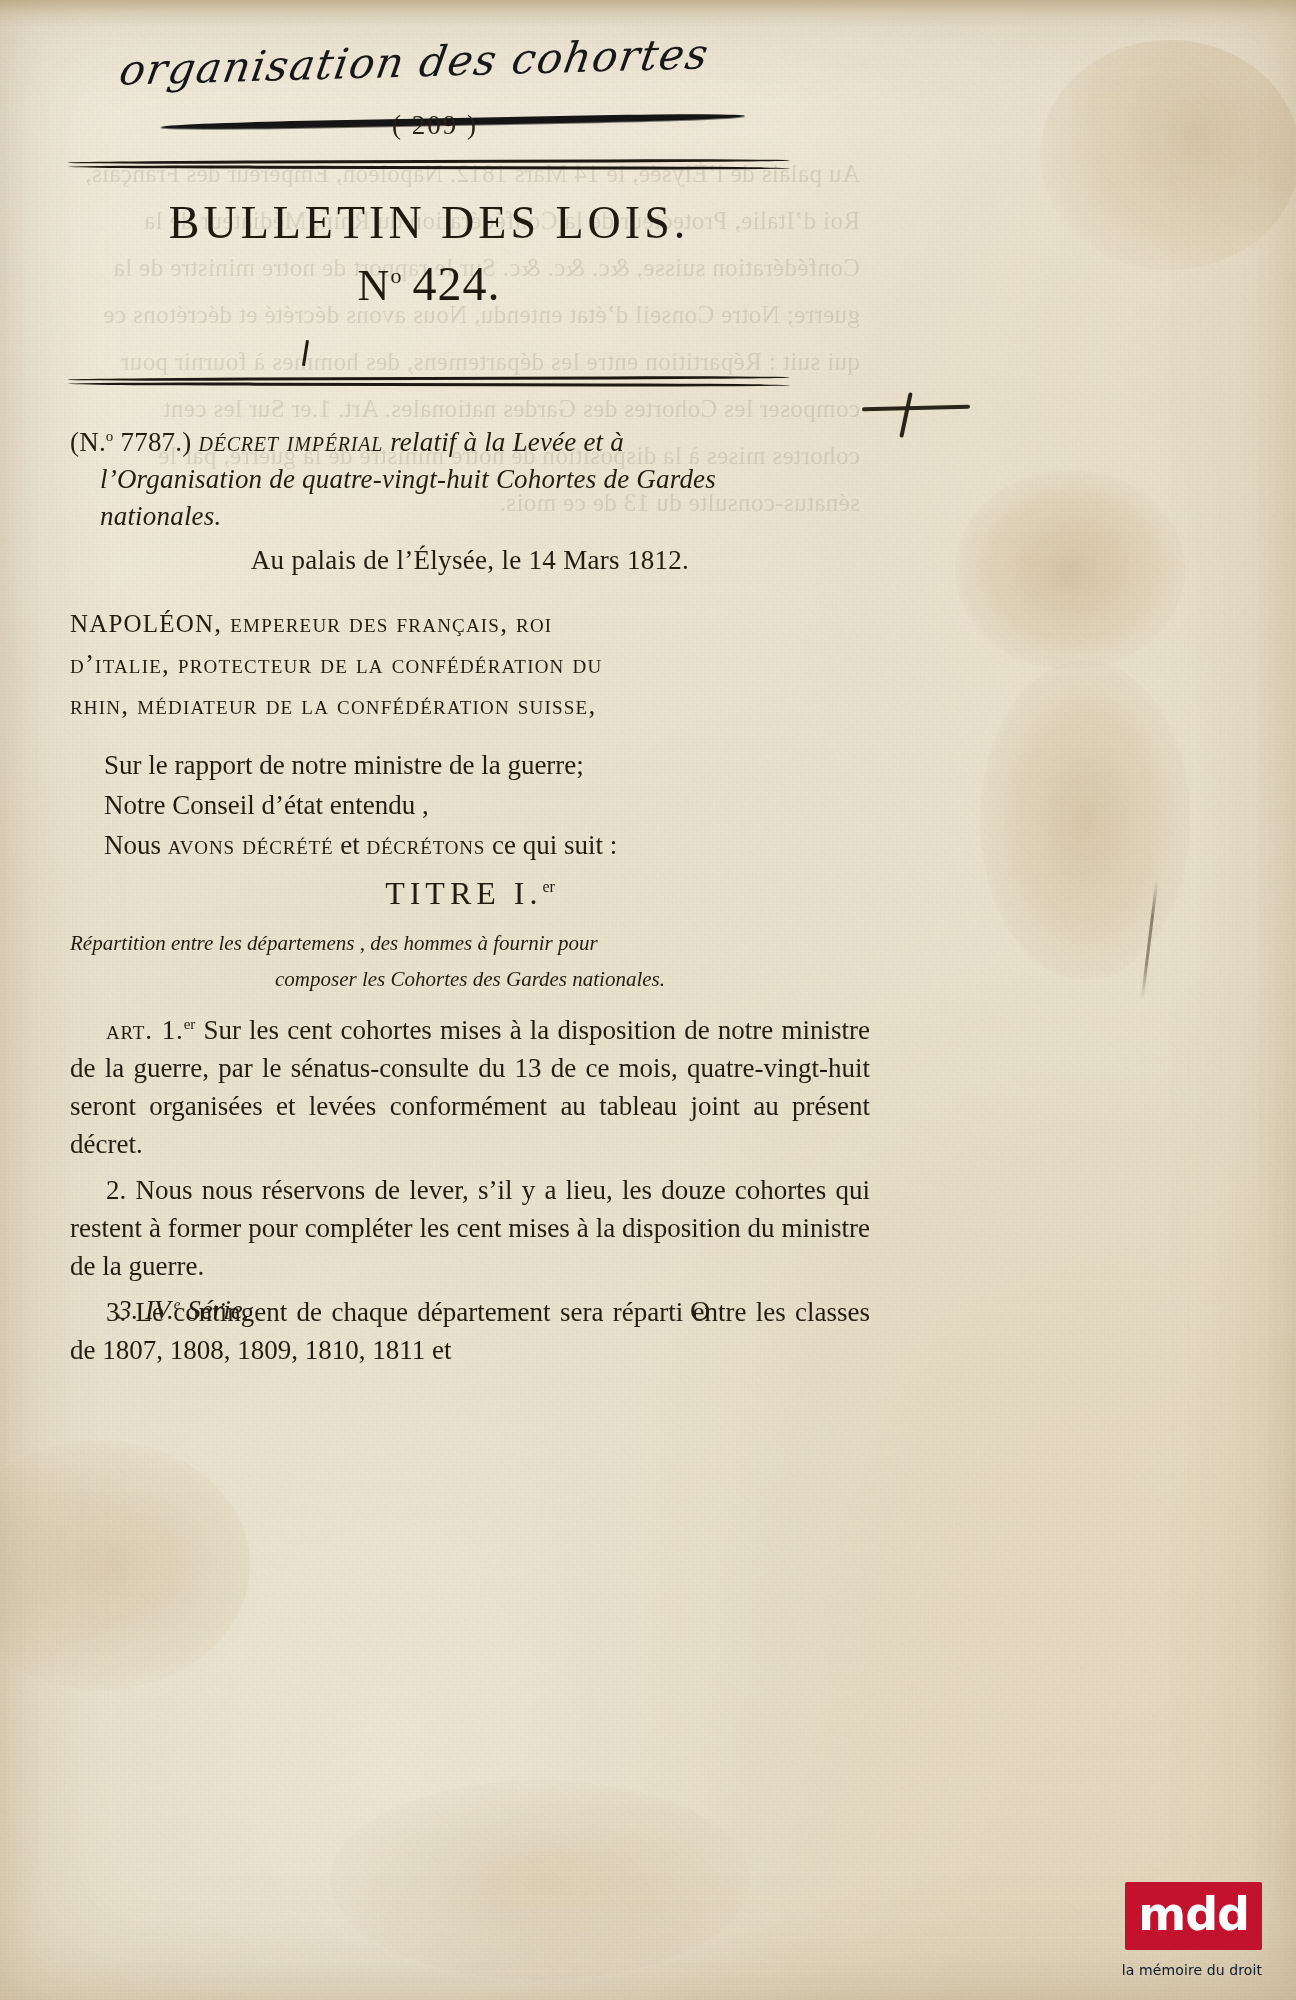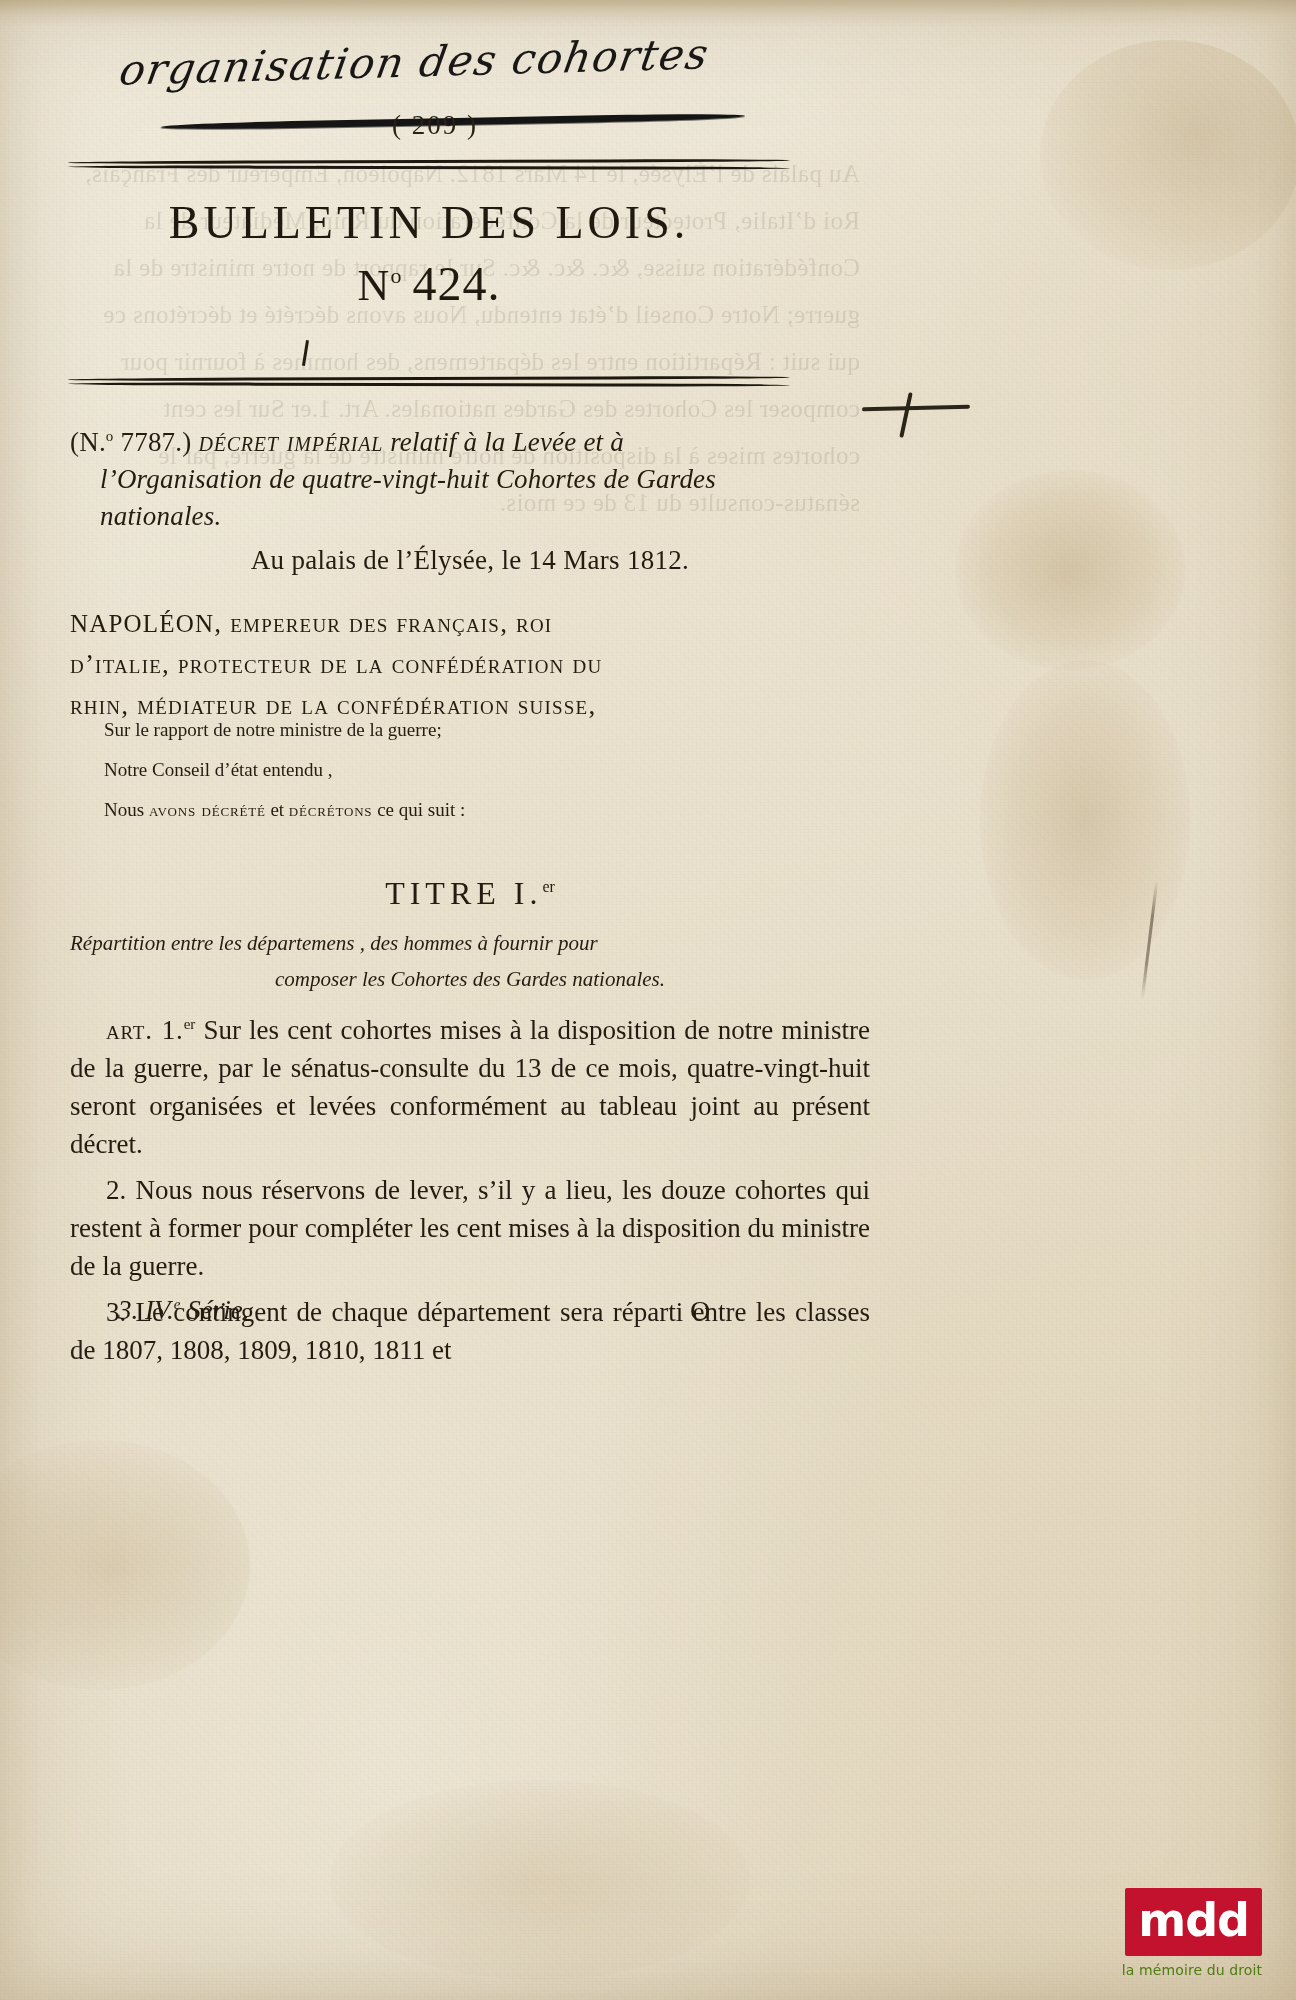--- a/index.html
+++ b/index.html
@@ -225,22 +225,22 @@
     letter-spacing: 1px;
   }
   #titulature .sc {
     font-variant: small-caps;
     text-transform: lowercase;
     letter-spacing: 1.2px;
   }
   #titulature .l1, #titulature .l2, #titulature .l3, #titulature .l4 { display: block; }
 
   #preamble {
-    top: 710px;
-    font-size: 19px;
+    top: 745px;
+    font-size: 27px;
     line-height: 40px;
   }
   #preamble p { margin: 0 0 0 0; text-indent: 34px; }
   #preamble .sc {
     font-variant: small-caps;
     text-transform: lowercase;
     letter-spacing: .8px;
   }
 
   #titre {
@@ -334,22 +334,22 @@
     color: #ffffff;
     font-size: 46px;
     font-weight: bold;
     line-height: 1;
     padding: 9px 13px 13px 13px;
     letter-spacing: -1px;
     border-radius: 2px;
   }
   #mdd-tagline {
     display: block;
-    margin-top: 6px;
-    color: #4d7c0f;
+    margin-top: 12px;
+    color: #0f172a;
     font-size: 14px;
     letter-spacing: .1px;
   }
 </style>
 </head>
 <body>
 
 <div id="page">
 
   <div id="paper-base"></div>

